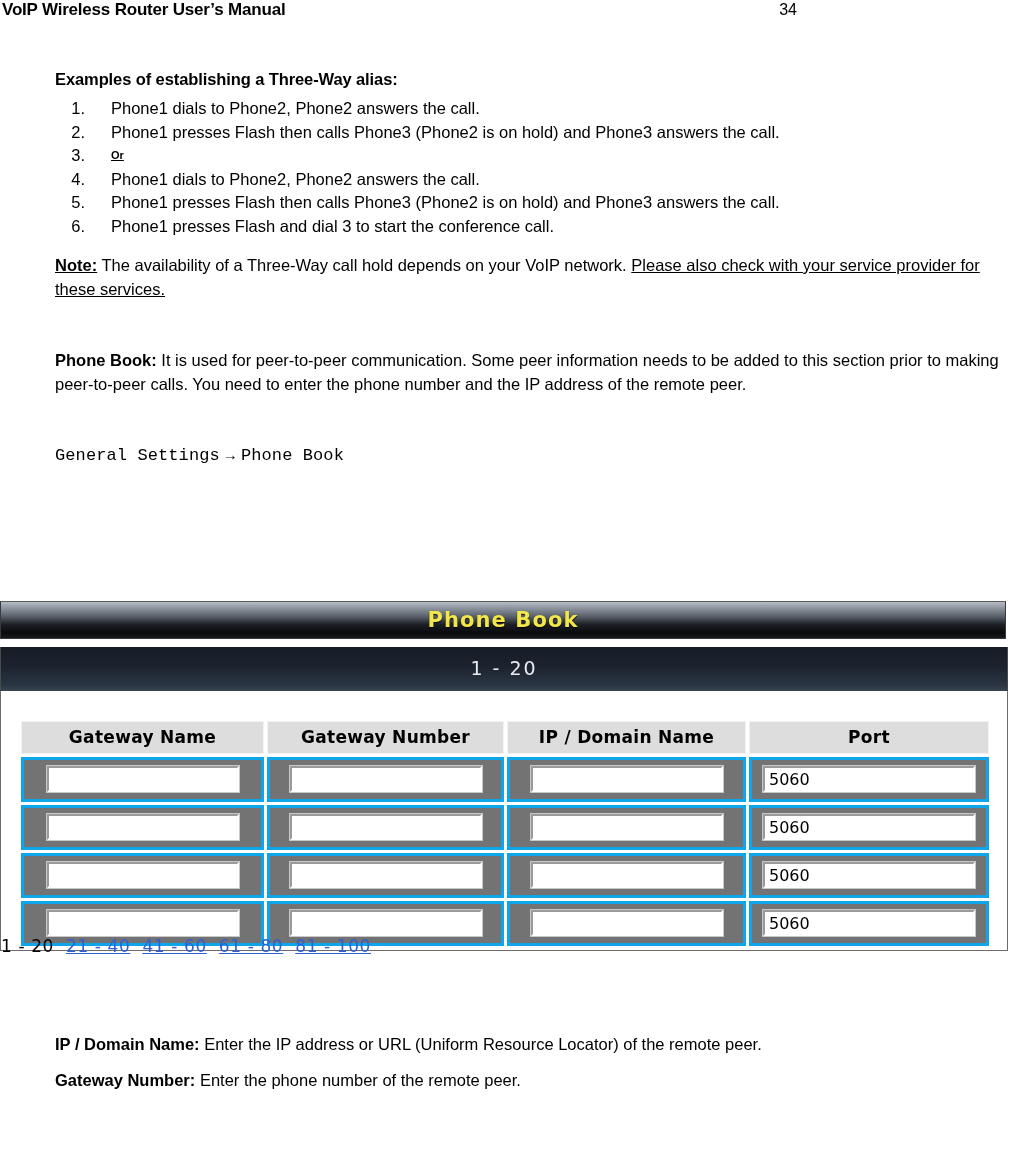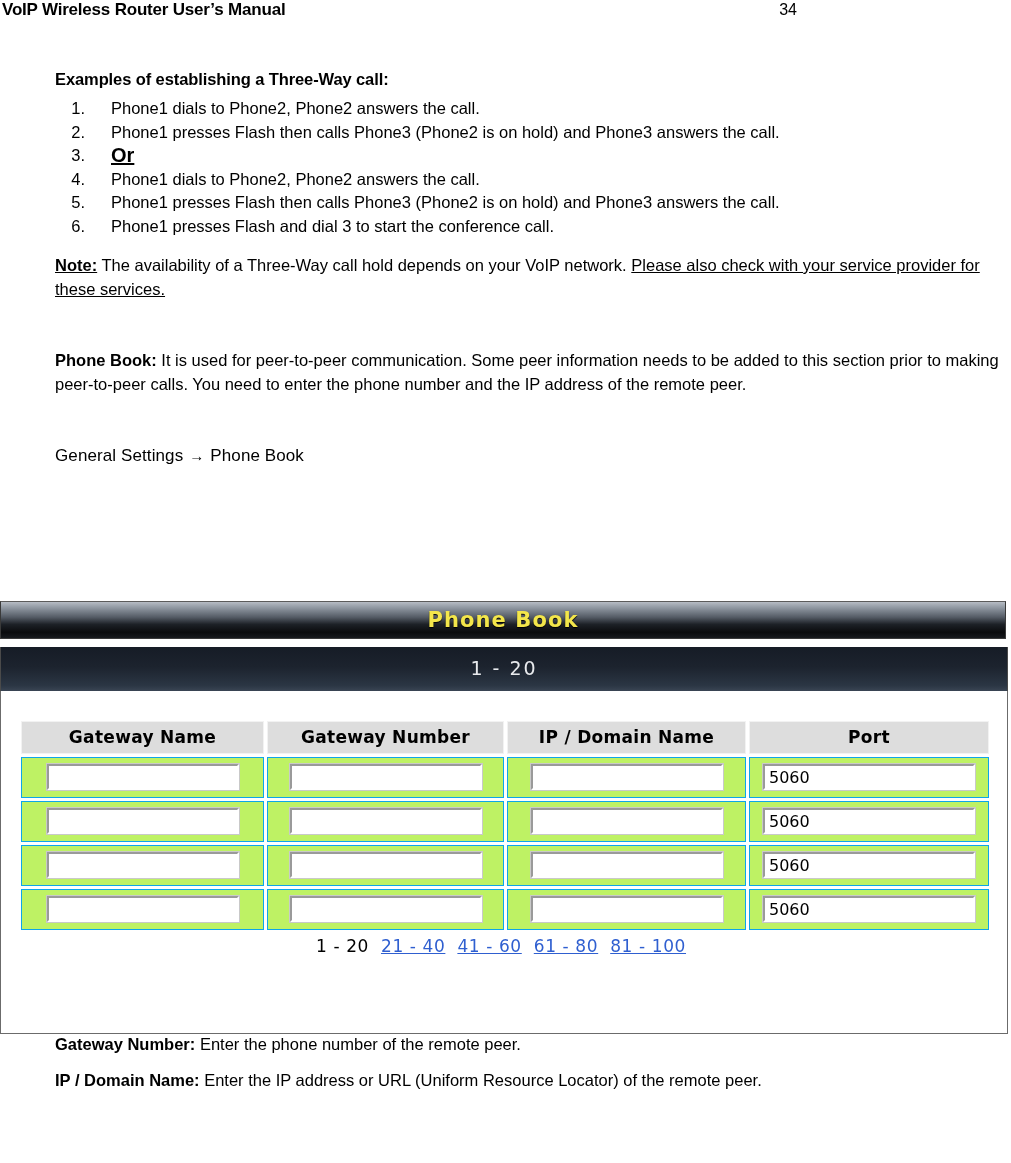--- a/index.html
+++ b/index.html
@@ -69,21 +69,21 @@
     white-space: nowrap;
   }
   ol.steps li .num {
     position: absolute;
     left: 0px;
     width: 30px;
     text-align: right;
     font-size: 16.5px;
   }
   .or-line {
-    font-size: 20px;
+    font-size: 11px;
     font-weight: bold;
     line-height: 23.5px;
     padding-left: 56px;
     text-decoration: underline;
   }
 
   .note-para {
     margin: 16px 0 0 0;
     font-size: 16.5px;
     line-height: 23.5px;
@@ -101,21 +101,21 @@
   .desc-para {
     margin: 48px 0 12px 0;
     font-size: 16.5px;
     line-height: 23.5px;
   }
   .desc-para .lead { font-weight: bold; }
 
   .breadcrumb {
     margin: 50px 0 8px 0;
     font-size: 17px;
-    font-family: Liberation Sans, sans-serif;
+    font-family: Liberation Mono, monospace;
     font-weight: normal;
     letter-spacing: 0.1px;
   }
   .breadcrumb .arrow {
     display: inline-block;
     padding: 0 6px;
     font-size: 15px;
   }
 
   
@@ -183,21 +183,21 @@
     font-size: 19px;
     font-family: "DejaVu Sans", sans-serif;
     letter-spacing: 2px;
   }
 
   .ui-body {
     position: absolute;
     left: 0px;
     top: 90px;
     width: 1008px;
-    height: 343px;
+    height: 260px;
     background: #ffffff;
     border: 1px solid #6b6b6b;
     border-top: none;
     box-sizing: border-box;
   }
 
   .pb-table {
     position: absolute;
     left: 17px;
     top: 27px;
@@ -211,22 +211,22 @@
     border: 1px solid #f2f2f2;
     font-size: 17px;
     font-weight: bold;
     font-family: "DejaVu Sans", sans-serif;
     letter-spacing: 0.3px;
     padding: 5px 0 6px 0;
     text-align: center;
     color: #000;
   }
   .pb-table td {
-    background: #bef264;
-    border: 1px solid #0ea5e9;
+    background: #737373;
+    border: 3px solid #0ea5e9;
     padding: 6px 0 7px 0;
     text-align: center;
   }
   .col-name   { width: 243px; }
   .col-number { width: 237px; }
   .col-ip     { width: 239px; }
   .col-port   { width: 240px; }
 
   .pb-input {
     width: 192px;
@@ -241,21 +241,20 @@
     padding: 0 4px;
     color: #000;
   }
   .pb-input.port { width: 212px; }
 
   .pagination {
     position: absolute;
     left: 0;
     right: 0;
     top: 245px;
-    text-align: center;
     font-size: 17px;
     font-family: "DejaVu Sans", sans-serif;
     letter-spacing: 0.6px;
   }
   .pagination .cur {
     color: #000;
     margin-right: 6px;
   }
   .pagination a {
     color: #2f5fd0;
@@ -281,21 +280,21 @@
 </head>
 <body>
 
 <div class="doc-header">
   <div class="doc-header-title">VoIP Wireless Router User’s Manual</div>
   <div class="doc-header-page">34</div>
 </div>
 
 <div class="content">
 
-  <p class="subhead">Examples of establishing a Three-Way call:</p>
+  <p class="subhead">Examples of establishing a Three-Way alias:</p>
 
   <ol class="steps">
     <li>
       <span class="num">1.</span><span>Phone1 dials to Phone2, Phone2 answers the call.</span>
     </li>
     <li>
       <span class="num">2.</span><span>Phone1 presses Flash then calls Phone3 (Phone2 is on hold) and Phone3 answers the call.</span>
     </li>
     <li>
       <span class="num">3.</span>
@@ -381,15 +380,15 @@
     </table>
 
     <div class="pagination">
       <span class="cur">1 - 20</span><a href="#">21 - 40</a><a href="#">41 - 60</a><a href="#">61 - 80</a><a href="#">81 - 100</a>
     </div>
 
   </div>
 </div>
 
 <div class="glossary">
+  <div class="gloss-item"><span class="lead">IP / Domain Name:</span><span> Enter the IP address or URL (Uniform Resource Locator) of the remote peer.</span></div>
   <div class="gloss-item"><span class="lead">Gateway Number:</span><span> Enter the phone number of the remote peer.</span></div>
-  <div class="gloss-item"><span class="lead">IP / Domain Name:</span><span> Enter the IP address or URL (Uniform Resource Locator) of the remote peer.</span></div>
 </div>
 
 </body></html>

